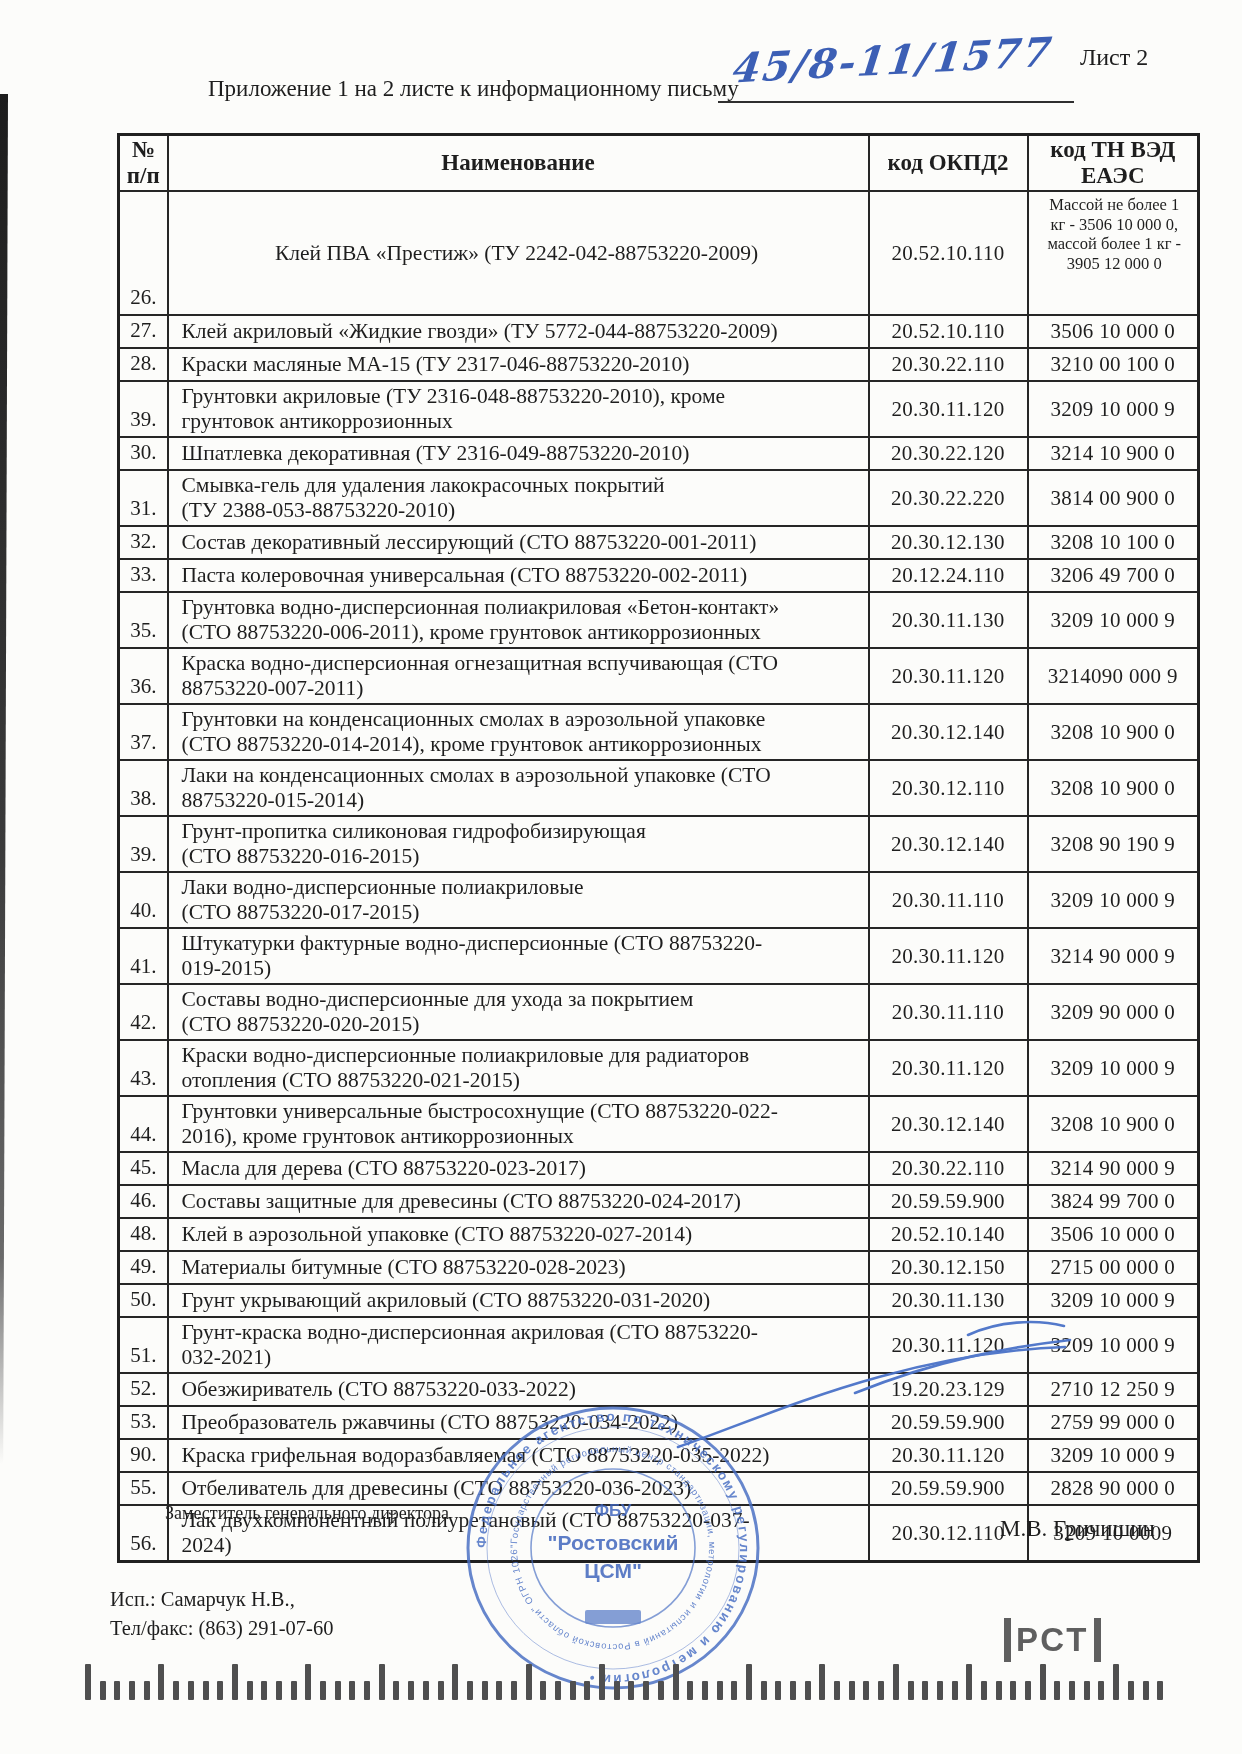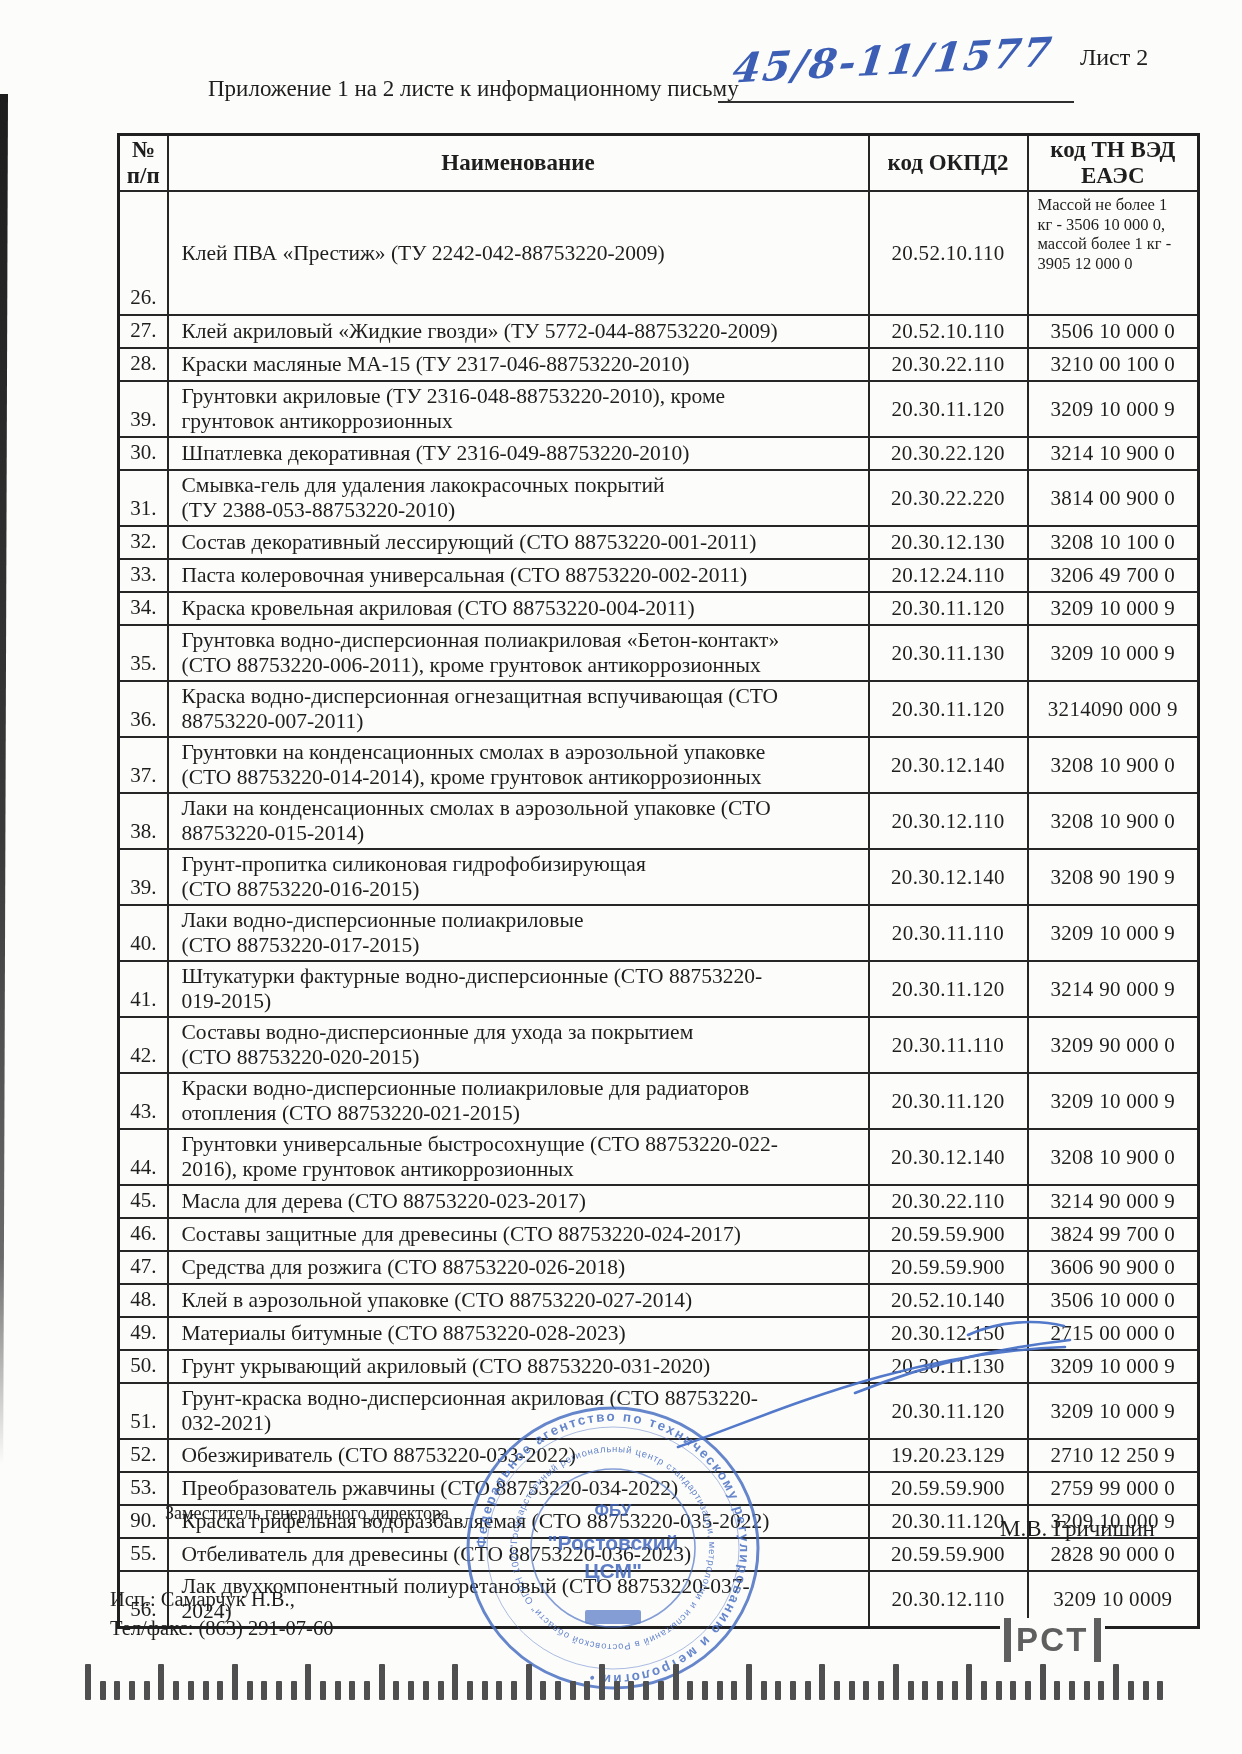--- a/index.html
+++ b/index.html
@@ -25,21 +25,21 @@
   table.main td,table.main th{border:2px solid #262626;}
   table.main{border:3px solid #202020;}
   th{font-size:23px;font-weight:bold;line-height:26px;text-align:center;vertical-align:middle;
      white-space:pre-line;height:52px;padding:1px 4px;}
   td{font-size:21.5px;line-height:25px;padding:2px 6px;}
   td.num-cell{text-align:center;vertical-align:bottom;padding-bottom:4px;font-size:21px;}
   td.name-cell{vertical-align:middle;padding-left:13px;padding-right:16px;white-space:pre-line;}
   td.code-cell{text-align:center;vertical-align:middle;font-size:21px;letter-spacing:0.3px;}
   td.tnved-note{font-size:16.5px;line-height:19.5px;text-align:left;vertical-align:top;
     white-space:pre-line;padding:3px 6px 3px 9px;letter-spacing:0;}
-  tr.row-first td{height:116px;}
+  tr.row-first td{height:116px;text-align:center;}
 
   .sign-title{position:absolute;left:165px;top:1494px;font-size:18px;line-height:39px;}
   .signer-name{position:absolute;left:1000px;top:1516px;font-size:23px;}
   .executor{position:absolute;left:110px;top:1585px;font-size:20.5px;line-height:29px;}
 
   .stamp{position:absolute;left:448px;top:1398px;opacity:0.84;}
   .signature{position:absolute;left:650px;top:1295px;}
 
   .barcode{position:absolute;left:85px;top:1660px;width:1080px;height:40px;
     display:flex;align-items:flex-end;}
@@ -125,26 +125,20 @@
         <td class="code-cell">20.30.12.130</td>
         <td class="code-cell">3208 10 100 0</td>
       </tr>
       <tr>
         <td class="num-cell">33.</td>
         <td class="name-cell">Паста колеровочная универсальная (СТО 88753220-002-2011)</td>
         <td class="code-cell">20.12.24.110</td>
         <td class="code-cell">3206 49 700 0</td>
       </tr>
       <tr>
-        <td class="num-cell">34.</td>
-        <td class="name-cell">Краска кровельная акриловая (СТО 88753220-004-2011)</td>
-        <td class="code-cell">20.30.11.120</td>
-        <td class="code-cell">3209 10 000 9</td>
-      </tr>
-      <tr>
         <td class="num-cell">35.</td>
         <td class="name-cell">Грунтовка водно-дисперсионная полиакриловая «Бетон-контакт»
 (СТО 88753220-006-2011), кроме грунтовок антикоррозионных</td>
         <td class="code-cell">20.30.11.130</td>
         <td class="code-cell">3209 10 000 9</td>
       </tr>
       <tr>
         <td class="num-cell">36.</td>
         <td class="name-cell">Краска водно-дисперсионная огнезащитная вспучивающая (СТО
 88753220-007-2011)</td>
@@ -211,26 +205,20 @@
         <td class="num-cell">45.</td>
         <td class="name-cell">Масла для дерева (СТО 88753220-023-2017)</td>
         <td class="code-cell">20.30.22.110</td>
         <td class="code-cell">3214 90 000 9</td>
       </tr>
       <tr>
         <td class="num-cell">46.</td>
         <td class="name-cell">Составы защитные для древесины (СТО 88753220-024-2017)</td>
         <td class="code-cell">20.59.59.900</td>
         <td class="code-cell">3824 99 700 0</td>
-      </tr>
-      <tr>
-        <td class="num-cell">47.</td>
-        <td class="name-cell">Средства для розжига (СТО 88753220-026-2018)</td>
-        <td class="code-cell">20.59.59.900</td>
-        <td class="code-cell">3606 90 900 0</td>
       </tr>
       <tr>
         <td class="num-cell">48.</td>
         <td class="name-cell">Клей в аэрозольной упаковке (СТО 88753220-027-2014)</td>
         <td class="code-cell">20.52.10.140</td>
         <td class="code-cell">3506 10 000 0</td>
       </tr>
       <tr>
         <td class="num-cell">49.</td>
         <td class="name-cell">Материалы битумные (СТО 88753220-028-2023)</td>

